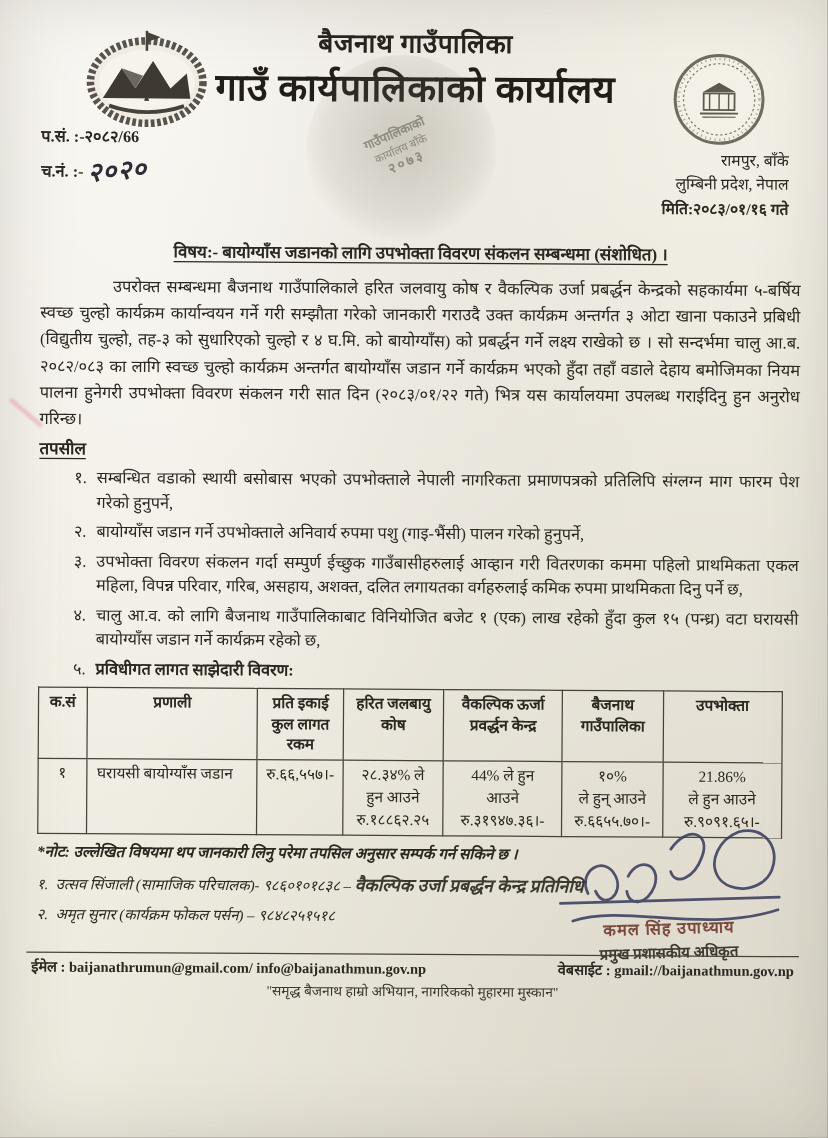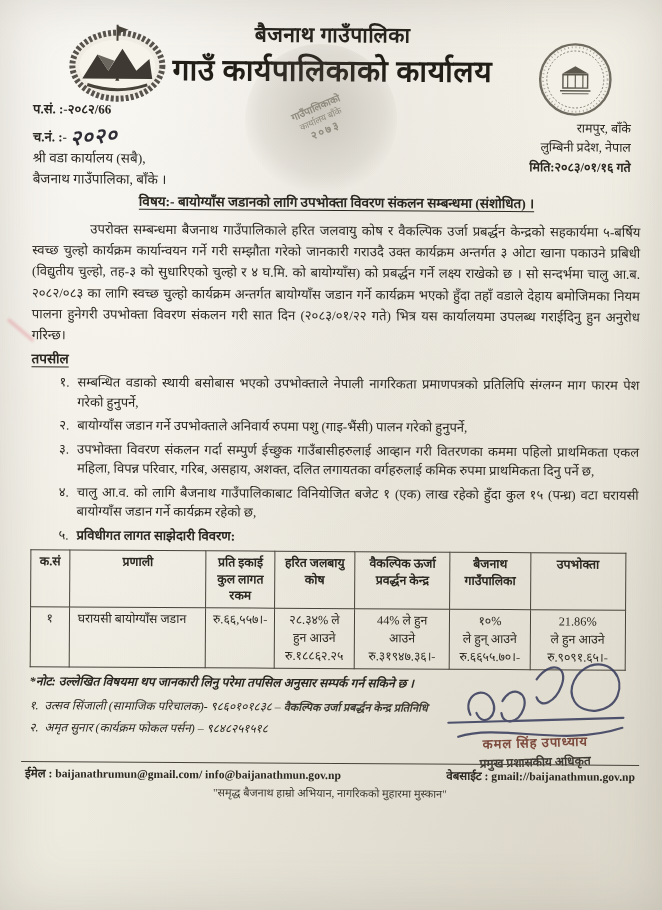--- a/index.html
+++ b/index.html
@@ -50,21 +50,21 @@
   .litem .txt{flex:1;text-align:justify;}
   .litem.lastitem .txt{font-weight:700;}
   table.cost{width:98%;border-collapse:collapse;margin-top:5px;font-size:12.3px;}
   table.cost th,table.cost td{border:1.4px solid #47433b;padding:3px 3px;text-align:center;vertical-align:top;}
   table.cost th{font-weight:700;line-height:1.35;font-family:Liberation Serif, serif;}
   table.cost td{line-height:1.45;}
   .pre{white-space:pre-line;}
   .note{margin-top:5px;font-style:italic;font-size:12.2px;font-weight:700;}
   .contacts{margin-top:6px;font-style:italic;font-size:11.8px;width:72%;line-height:1.8;}
   .contacts .cnum{margin-right:6px;}
-  .contacts .small-suffix{font-size:11px;font-weight:600;color:#3c3931;}
+  .contacts .small-suffix{font-size:14px;font-weight:600;color:#3c3931;}
   .signature-block{position:absolute;top:662px;right:30px;width:196px;text-align:center;}
   .signature-block svg{display:block;margin:0 auto -16px;}
   .sig-name{font-size:13px;font-weight:700;color:#7c4a3c;letter-spacing:1px;transform:rotate(-2deg);}
   .sig-title{font-size:12px;font-weight:600;color:#3e3a33;transform:rotate(-2deg);margin-top:2px;}
   .footer{position:absolute;top:769px;left:28px;right:24px;border-top:1.4px solid #47433b;padding-top:3px;font-size:11.6px;font-weight:700;}
   .footer-line{display:flex;justify-content:space-between;align-items:baseline;padding:0 4px;}
   .slogan{text-align:center;font-size:11px;font-weight:400;margin-top:3px;color:#3a372f;}
   .smudge{position:absolute;left:8px;top:336px;width:34px;height:4px;background:rgba(225,130,140,.35);transform:rotate(40deg);border-radius:3px;filter:blur(1px);}
 </style>
 </head>
@@ -122,24 +122,20 @@
         <span class="hand">२०२०</span>
       </div>
     </div>
 
     <div class="meta">
       <div>रामपुर, बाँके</div>
       <div>लुम्बिनी प्रदेश, नेपाल</div>
       <div class="date">मिति:२०८३/०१/१६ गते</div>
     </div>
 
-    <div class="addressee">
-      <div>श्री वडा कार्यालय (सबै),</div>
-      <div>बैजनाथ गाउँपालिका, बाँके ।</div>
-    </div>
   </div>
 
   <div class="content">
 
     <div class="subject">
       <span>विषय:- बायोग्याँस जडानको लागि उपभोक्ता विवरण संकलन सम्बन्धमा (संशोधित) ।</span>
     </div>
 
     <div class="body-par">उपरोक्त सम्बन्धमा बैजनाथ गाउँपालिकाले हरित जलवायु कोष र वैकल्पिक उर्जा प्रबर्द्धन केन्द्रको सहकार्यमा ५-बर्षिय स्वच्छ चुल्हो कार्यक्रम कार्यान्वयन गर्ने गरी सम्झौता गरेको जानकारी गराउदै उक्त कार्यक्रम अन्तर्गत ३ ओटा खाना पकाउने प्रबिधी (विद्युतीय चुल्हो, तह-३ को सुधारिएको चुल्हो र ४ घ.मि. को बायोग्याँस) को प्रबर्द्धन गर्ने लक्ष्य राखेको छ । सो सन्दर्भमा चालु आ.ब. २०८२/०८३ का लागि स्वच्छ चुल्हो कार्यक्रम अन्तर्गत बायोग्याँस जडान गर्ने कार्यक्रम भएको हुँदा तहाँ वडाले देहाय बमोजिमका नियम पालना हुनेगरी उपभोक्ता विवरण संकलन गरी सात दिन (२०८३/०१/२२ गते) भित्र यस कार्यालयमा उपलब्ध गराईदिनु हुन अनुरोध गरिन्छ।</div>
 

